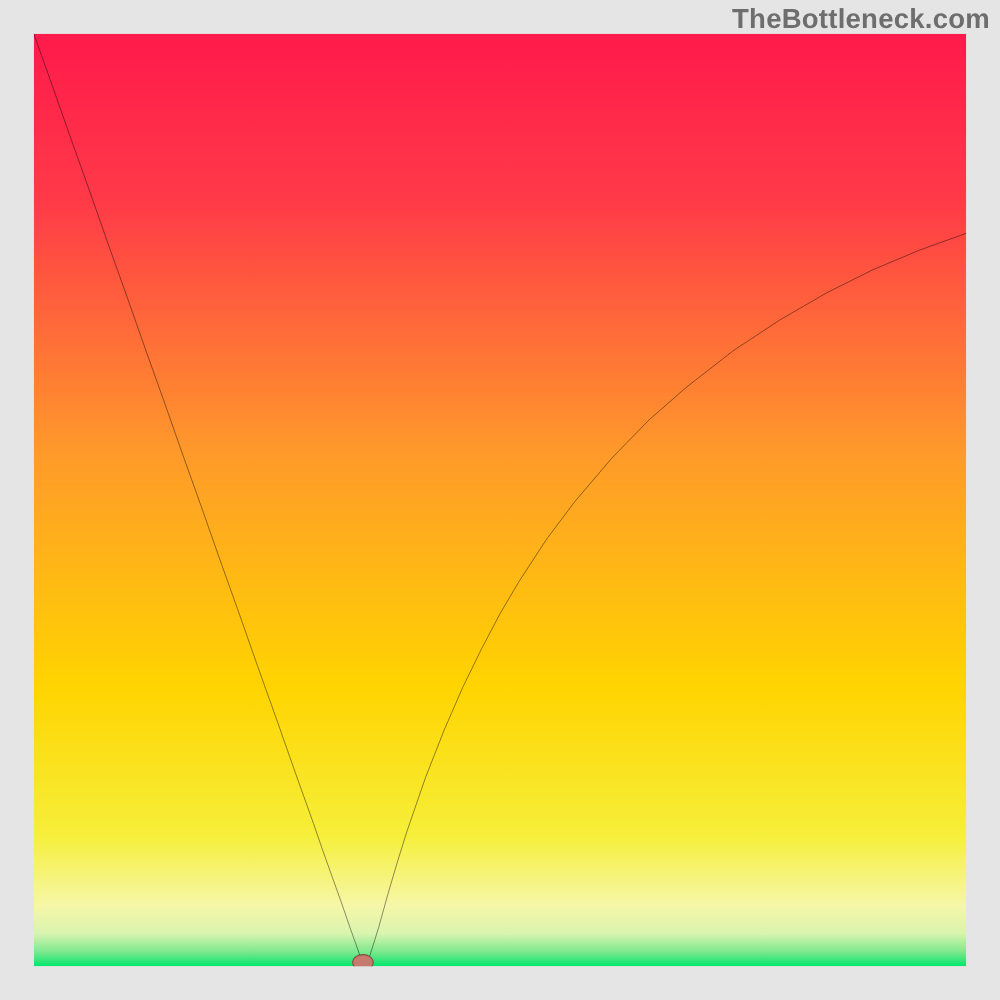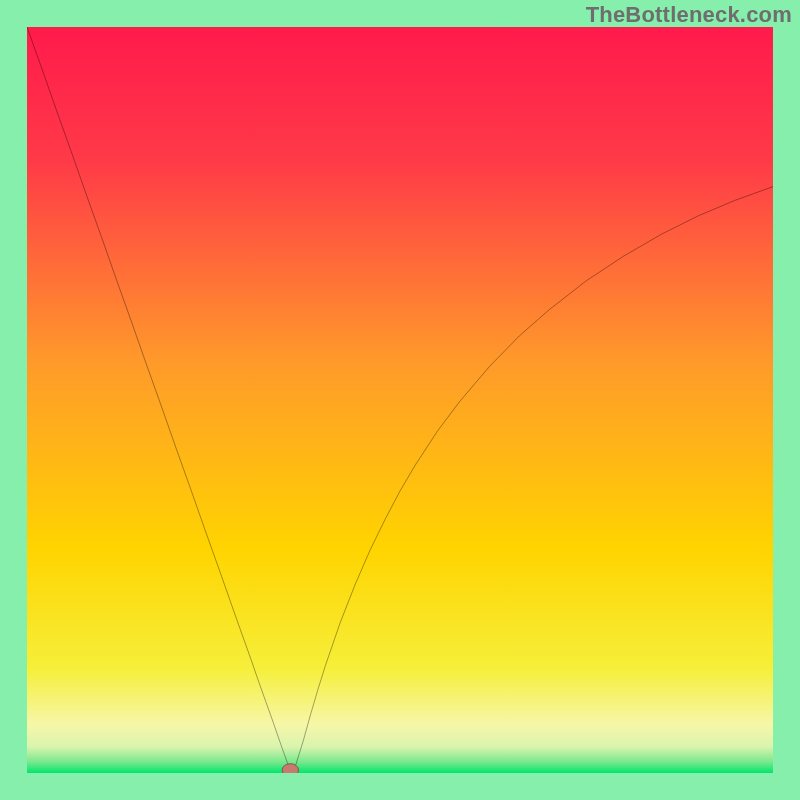--- a/index.html
+++ b/index.html
@@ -8,21 +8,21 @@
     width: 800px;
     height: 800px;
     background: #000;
     font-family: Arial, Helvetica, sans-serif;
     overflow: hidden;
   }
   .frame {
     position: absolute;
     left: 0; top: 0;
     width: 800px; height: 800px;
-    background: #86efac;
+    background: #e5e5e5;
   }
   .plot {
     position: absolute;
     box-sizing: border-box;
   }
   .watermark {
     position: absolute;
     top: 2px;
     color: #6e6e6e;
     font-size: 22px;

